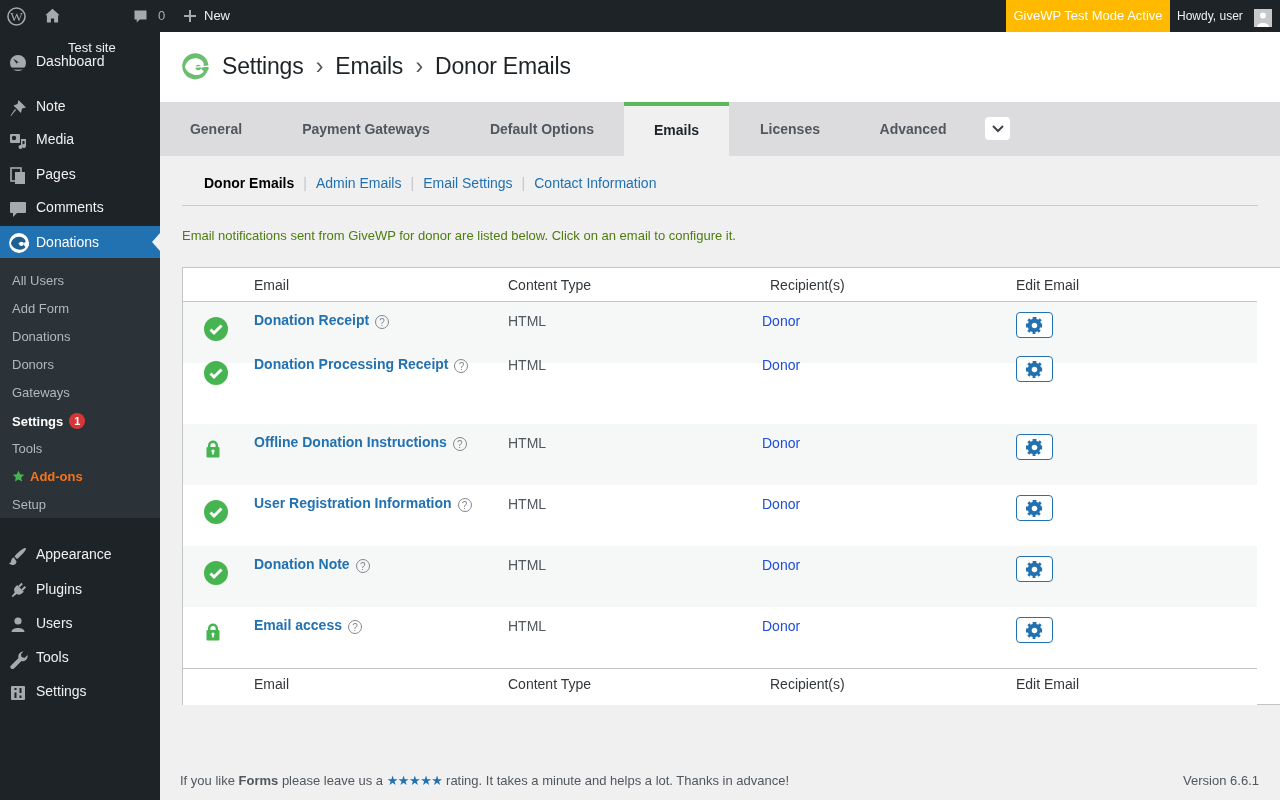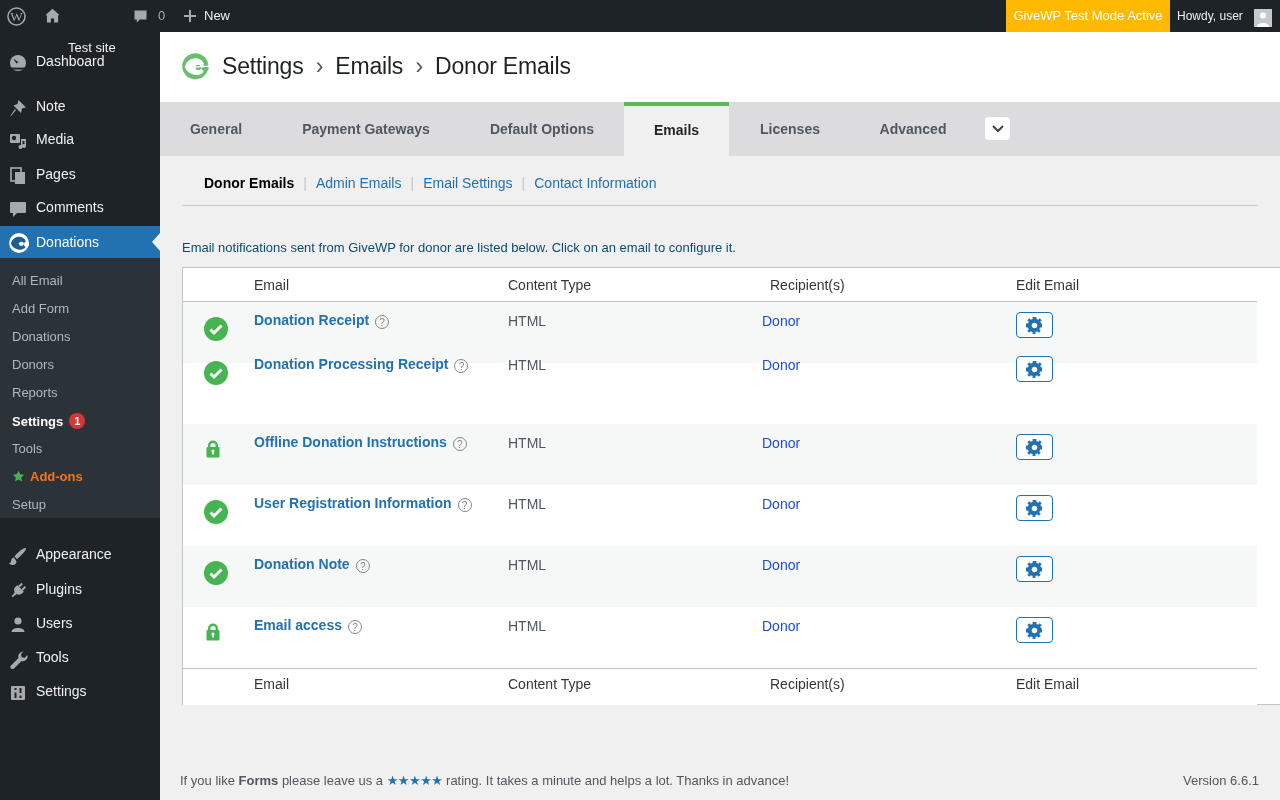--- a/index.html
+++ b/index.html
@@ -39,21 +39,21 @@
 #tab-active { position:absolute; left:464px; top:0px; width:105px; height:54px; background:#f0f0f1; border-top:4px solid #5cb85c; color:#1d2327; font-size:14px; font-weight:bold; text-align:center; line-height:48px; }
 #tabdrop { position:absolute; left:825px; top:15px; width:25px; height:23px; background:#fff; border-radius:4px; }
 #tabdrop svg { display:block; margin:8px auto 0; }
 
 
 #subnav { position:absolute; left:187px; top:175px; font-size:14px; color:#2271b1;margin-left:17px; }
 #subnav b { color:#000; }
 #subnav .pipe { color:#c3c4c7; padding:0 9px; }
 #subnav a { color:#2271b1; text-decoration:none; }
 #hrline { position:absolute; left:182px; top:205px; width:1076px; height:1px; background:#c9cacb; }
-#desc { position:absolute; left:182px; top:240px; font-size:13px; color:#0c4a6e; }
+#desc { position:absolute; left:182px; top:228px; font-size:13px; color:#4d7c0f; }
 
 
 #tbl { position:absolute; left:182px; top:267px; width:1180px; height:438px; background:#fff; border:1px solid #c3c4c7; }
 .thead { position:absolute; left:0; width:1074px; height:34px; background:#fff; }
 .thead span { position:absolute; top:9px; font-size:14px; color:#32373c; }
 .trow { position:absolute; left:0; width:1074px; height:61px; }
 .stripe { background:#f6f7f7; }
 .c-email { left:71px; } .c-type { left:325px; } .c-recip { left:579px;margin-left:8px; } .c-edit { left:833px; }
 .trow .lnk { position:absolute; left:71px; top:10px; font-size:14px; font-weight:bold; color:#2271b1; }
 .trow .typ { position:absolute; left:325px; top:11px; font-size:14px; color:#50575e; }
@@ -290,25 +290,25 @@
 <path d="M5.4,18.6 C6.7,12.6 11.3,8.1 17.7,8.1 C23,8.1 26.8,11 27.8,14.4 C28.4,16.5 27.4,18.3 25.4,19.0 C27.7,19.8 28.7,21.7 27.9,23.7 C26.7,26.7 22.8,28.4 18.7,28.1 C12.3,27.6 6.7,23.6 5.4,18.6 Z" fill="#1e6091"></path>
 <circle cx="21.3" cy="19.3" r="3.3" fill="#fff"></circle>
 <polygon points="34.1,19.4 23.7,19.7 28.1,24.0 33.5,21.7" fill="#fff"></polygon>
 <polygon points="17.3,17.9 34.3,16.7 34.3,18.3 17.3,19.5" fill="#fff"></polygon>
 </g>
 </svg></span>
       <span class="mlabel">Donations</span>
       <span class="marrow"></span>
     </div>
   <div id="submenu"></div>
-  <div class="sitem" style="top:241px;">All Email</div>
+  <div class="sitem" style="top:241px;">All Users</div>
   <div class="sitem" style="top:269px;">Add Form</div>
   <div class="sitem" style="top:297px;">Donations</div>
   <div class="sitem" style="top:325px;">Donors</div>
-  <div class="sitem" style="top:353px;">Reports</div>
+  <div class="sitem" style="top:353px;">Gateways</div>
   <div class="sitem" style="top:381px;color:#fff;font-weight:bold;">Settings<span class="badge">1</span></div>
   <div class="sitem" style="top:409px;">Tools</div>
   <div class="sitem" style="top:437px;color:#f97316;font-weight:bold;"><svg width="13" height="13" viewBox="0 0 20 20" style="vertical-align:-2px;margin-right:5px;">
         <path d="M10 1 l2.6 5.6 6.2.7 -4.6 4.2 1.2 6.1 -5.4-3 -5.4 3 1.2-6.1 -4.6-4.2 6.2-.7 Z" fill="#46b450"></path>
       </svg>Add-ons</div>
   <div class="sitem" style="top:465px;">Setup</div>
   <div class="mitem" style="top:505px;">
       <span class="micon"><svg width="20" height="20" viewBox="0 0 20 20">
           <path d="M17 2 c-2 0-9 6-10.5 8.5 l2.5 2.5 C11.5 11.5 18 4.5 18 3 c0-.6-.4-1-1-1 Z M6 11.5 c-1.5 0-3 1.5-3 4.5 c-.5.5-1.5 1-2 1 c1 1.5 2.5 2 4 2 c2 0 3.5-1.7 3.5-3.5 Z" fill="#a7aaad"></path>
         </svg></span>

